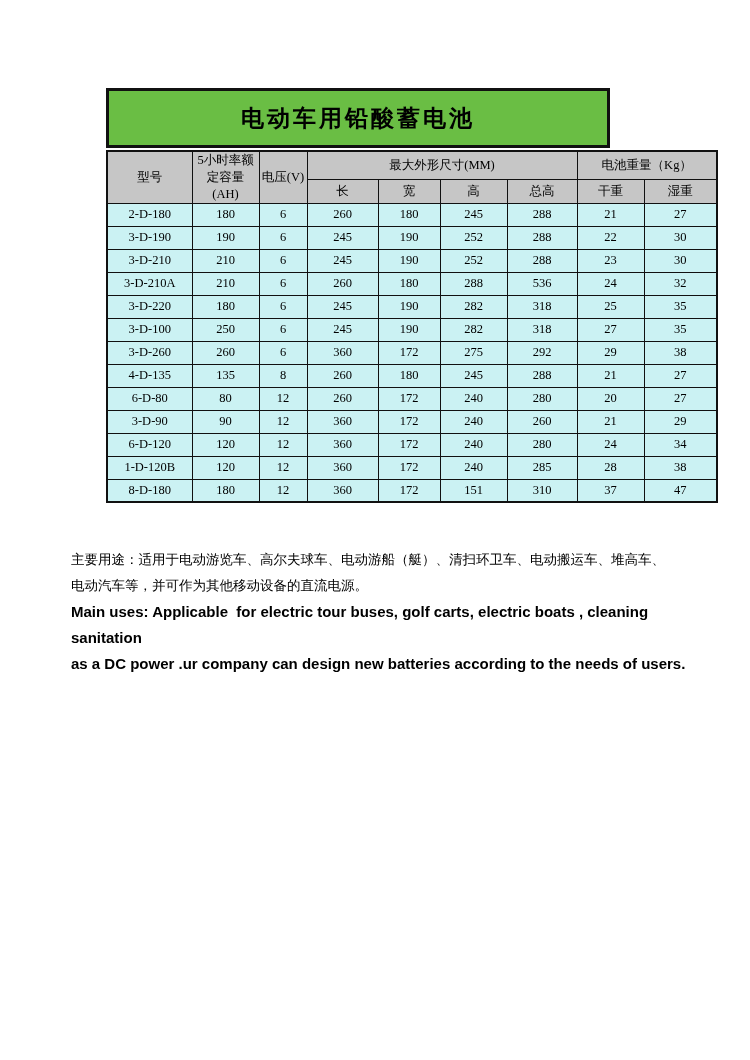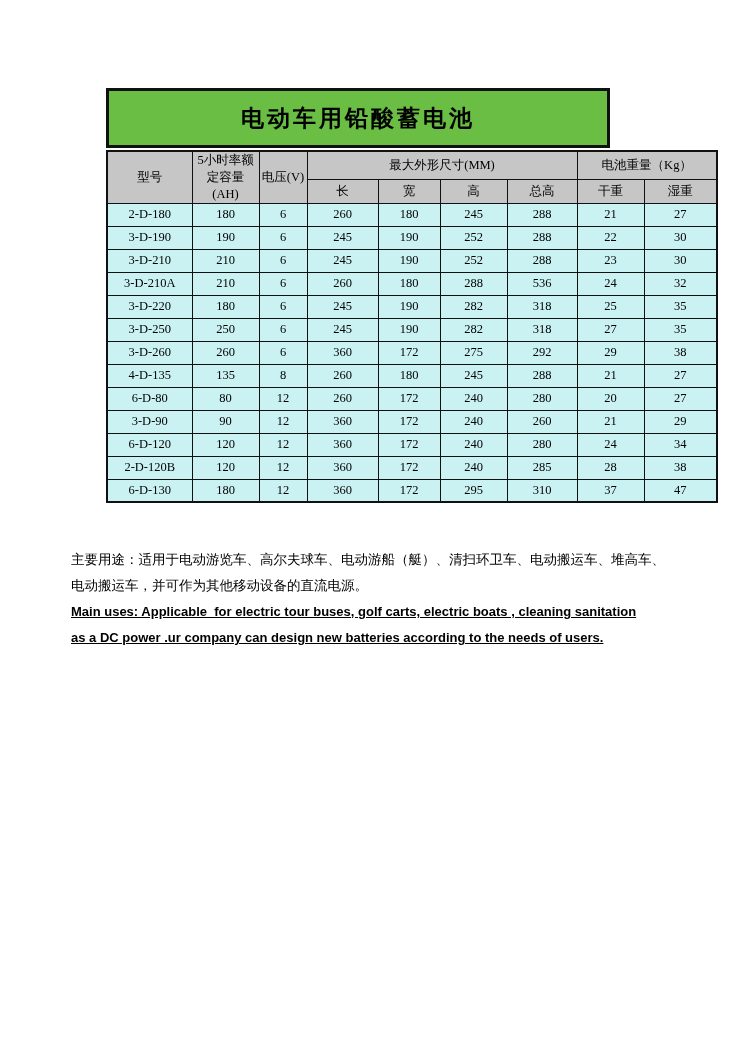--- a/index.html
+++ b/index.html
@@ -65,22 +65,21 @@
     line-height: 26px;
     white-space: pre-wrap;
   }
   .note-zh {
     font-family: "Liberation Serif", "DejaVu Serif", serif;
     font-size: 13.5px;
   }
   .note-en {
     font-family: "Liberation Sans", "DejaVu Sans", sans-serif;
     font-weight: bold;
-    font-size: 13px;
-    text-decoration: underline;
+    font-size: 15px;
   }
 </style>
 </head>
 <body>
 
 <div class="sheet">
 
   <div class="title-bar">电动车用铅酸蓄电池</div>
 
   <table class="spec">
@@ -162,21 +161,21 @@
           <td>180</td>
           <td>6</td>
           <td>245</td>
           <td>190</td>
           <td>282</td>
           <td>318</td>
           <td>25</td>
           <td>35</td>
         </tr>
         <tr>
-          <td>3-D-250</td>
+          <td>3-D-100</td>
           <td>250</td>
           <td>6</td>
           <td>245</td>
           <td>190</td>
           <td>282</td>
           <td>318</td>
           <td>27</td>
           <td>35</td>
         </tr>
         <tr>
@@ -228,43 +227,43 @@
           <td>120</td>
           <td>12</td>
           <td>360</td>
           <td>172</td>
           <td>240</td>
           <td>280</td>
           <td>24</td>
           <td>34</td>
         </tr>
         <tr>
-          <td>2-D-120B</td>
+          <td>1-D-120B</td>
           <td>120</td>
           <td>12</td>
           <td>360</td>
           <td>172</td>
           <td>240</td>
           <td>285</td>
           <td>28</td>
           <td>38</td>
         </tr>
         <tr>
-          <td>6-D-130</td>
-          <td>180</td>
-          <td>12</td>
-          <td>360</td>
-          <td>172</td>
-          <td>295</td>
+          <td>8-D-180</td>
+          <td>180</td>
+          <td>12</td>
+          <td>360</td>
+          <td>172</td>
+          <td>151</td>
           <td>310</td>
           <td>37</td>
           <td>47</td>
         </tr>
       </tbody>
   </table>
 </div>
 
 <div class="notes">
   <div class="note-line note-zh">主要用途：适用于电动游览车、高尔夫球车、电动游船（艇）、清扫环卫车、电动搬运车、堆高车、</div>
-  <div class="note-line note-zh">电动搬运车，并可作为其他移动设备的直流电源。</div>
+  <div class="note-line note-zh">电动汽车等，并可作为其他移动设备的直流电源。</div>
   <div class="note-line note-en">Main uses: Applicable  for electric tour buses, golf carts, electric boats , cleaning sanitation</div>
   <div class="note-line note-en">as a DC power .ur company can design new batteries according to the needs of users.</div>
 </div>
 
 </body></html>

